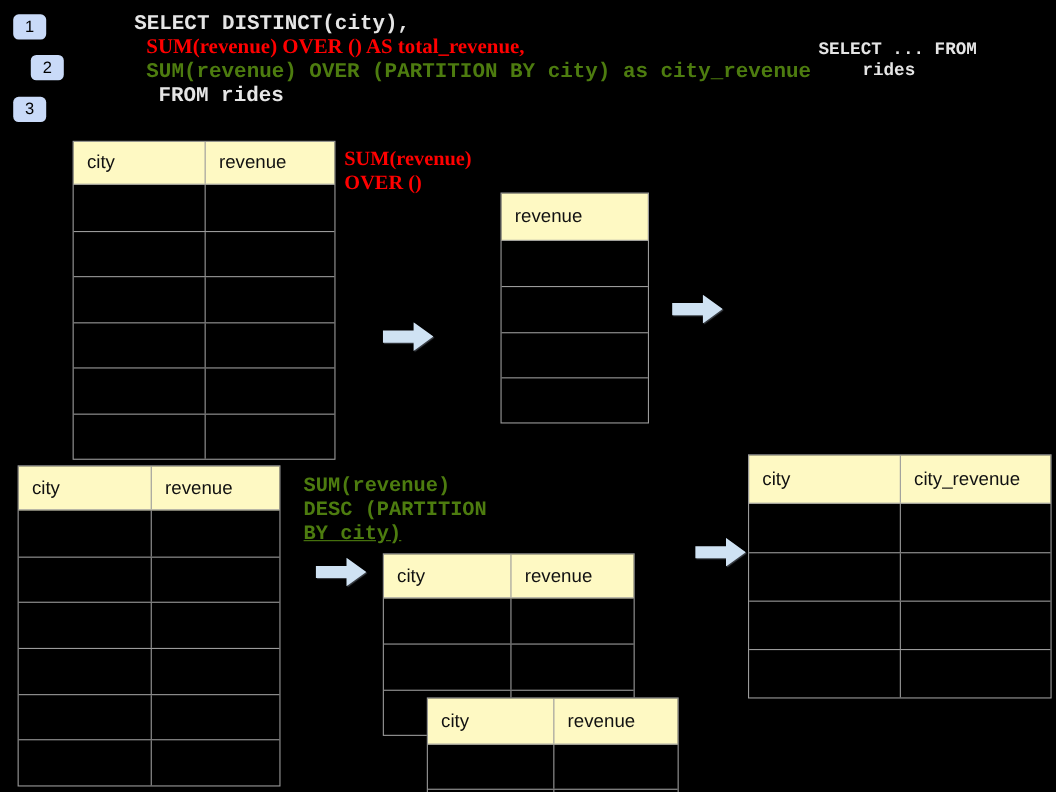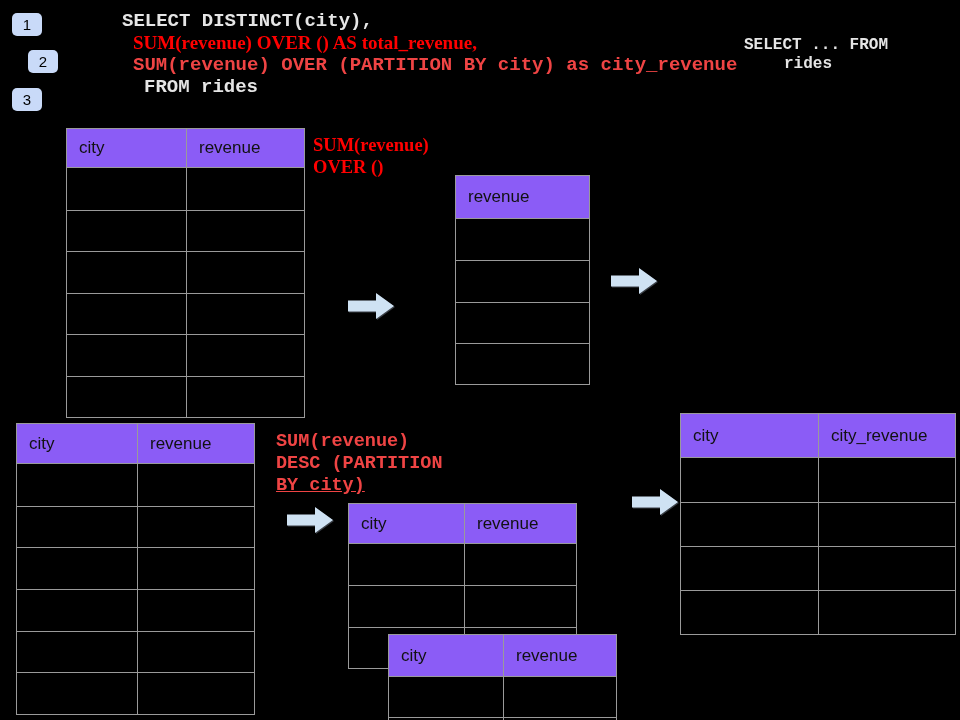--- a/index.html
+++ b/index.html
@@ -15,39 +15,39 @@
     position:absolute;
     font-family:"Liberation Mono", monospace;
     font-weight:bold;
     white-space:pre;
   }
   .sz-main  { font-size:19px; line-height:22px; }
   .sz-label { font-size:18.5px; line-height:22px; }
   .sz-note  { font-size:16px; line-height:19px; }
   .purple { color:#e5e5e5;margin-left:34px; }
   .red    { color:#ff0000;font-family:Liberation Serif, serif; }
-  .green  { color:#ef4444; }
+  .green  { color:#4d7c0f; }
 
   
   .badge {
     position:absolute; width:30px; height:23px;
     background:#c9daf8; border-radius:5px;
     display:flex; align-items:center; justify-content:center;
     font-size:15px; color:#000000;
   }
 
   
   .tbl {
     position:absolute; box-sizing:border-box;
     border:1px solid #9a9a9a;
   }
   .tbl.opaque { background:#000000; }
   .thead {
     display:flex; box-sizing:border-box;
-    background:#8b5cf6; border-bottom:1px solid #9a9a9a;
+    background:#fef9c3; border-bottom:1px solid #9a9a9a;
   }
   .th {
     box-sizing:border-box; display:flex; align-items:center;
     padding-left:12px; font-size:17px; color:#111111;
     overflow:hidden;
   }
   .th + .th { border-left:1px solid #9a9a9a; }
   .trow { display:flex; box-sizing:border-box; }
   .trow + .trow { border-top:1px solid #9a9a9a; }
   .td { box-sizing:border-box; }

